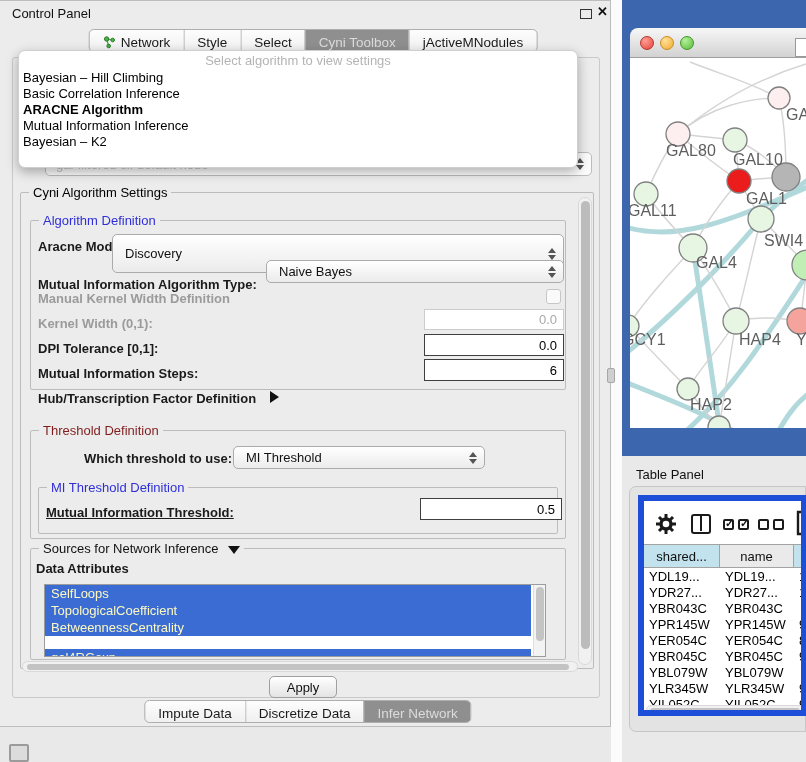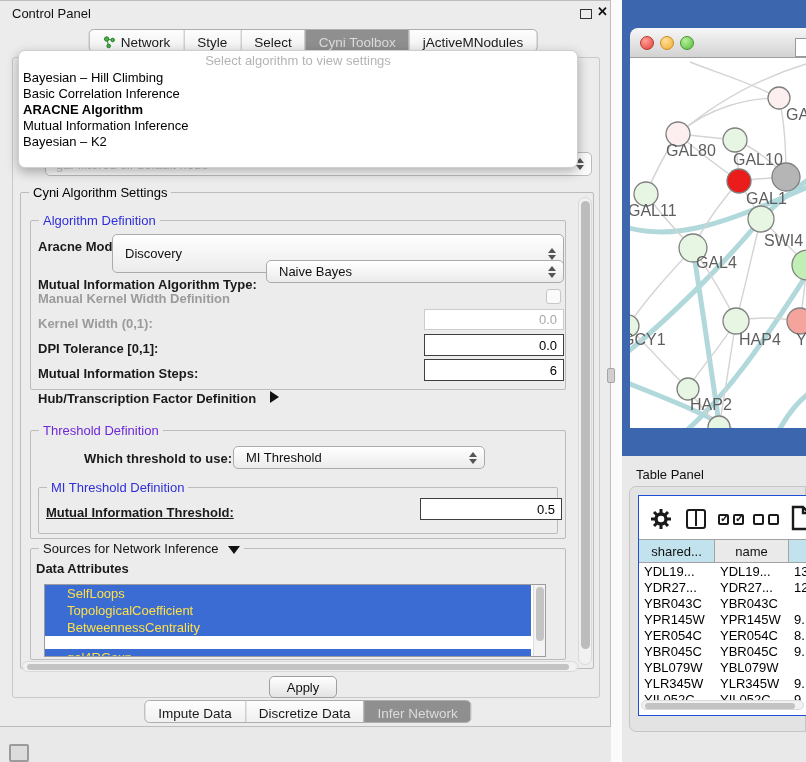--- a/index.html
+++ b/index.html
@@ -40,21 +40,21 @@
                 border-radius:7px; box-shadow:0 4px 12px rgba(0,0,0,.3); z-index:10; padding-top:2px; }
   #algo-popup .ph { text-align:center; font-size:13px; color:#b4b4b4; height:17px; }
   #algo-popup .item { font-size:13px; color:#000; height:16px; line-height:16px; padding-left:4px; white-space:nowrap; }
   #algo-popup .item.bold { font-weight:bold; }
 
   
   .group { position:absolute; border:1px solid #bcbcbc; border-radius:2px; }
   .gtitle { position:absolute; top:-8px; left:8px; background:#ececec; padding:0 4px; font-size:13px;
             white-space:nowrap; }
   .gtitle.blue { color:#2f2fd8; }
-  .gtitle.green { color:#6d28d9; }
+  .gtitle.green { color:#7f1d1d; }
 
   .blabel { position:absolute; font-size:13px; font-weight:bold; color:#1a1a1a; white-space:nowrap; }
   .blabel.dim { color:#9b9b9b; }
 
   .combo { position:absolute; border:1px solid #ababab; border-radius:5px;
            background:linear-gradient(#ffffff,#ebebeb); display:flex; align-items:center;
            font-size:13px; color:#111; padding-left:12px; }
   .stepper { position:absolute; right:7px; top:50%; transform:translateY(-50%); display:flex;
              flex-direction:column; gap:2px; }
   .stepper i { width:0; height:0; border-left:4px solid transparent; border-right:4px solid transparent; }
@@ -70,22 +70,22 @@
               background:#fafafa; }
 
   .arrow-right { display:inline-block; width:0; height:0; border-top:6px solid transparent;
                  border-bottom:6px solid transparent; border-left:9px solid #111; }
   .arrow-down { display:inline-block; width:0; height:0; border-left:6px solid transparent;
                 border-right:6px solid transparent; border-top:8px solid #111; vertical-align:-1px; }
 
   
   #attr-list { left:44px; top:583px; width:502px; height:73px; background:#fff; border:1px solid #9c9c9c;
                overflow:hidden; }
-  #attr-list .aitem { height:17px; line-height:17px; font-size:13px; color:#fde047; background:#3a6cd3;
-                      padding-left:22px; width:calc(100% - 14px); }
+  #attr-list .aitem { height:17px; line-height:17px; font-size:13px; color:#fef9c3; background:#3a6cd3;
+                      padding-left:6px; width:calc(100% - 14px); }
   #attr-vscroll { left:533px; top:584px; width:12px; height:71px; background:#f3f3f3; border-left:1px solid #ddd; }
   #attr-vscroll .thumb { position:absolute; left:2px; top:2px; width:8px; height:54px; background:#c4c4c4; border-radius:4px; }
 
   
   .vtrack { position:absolute; background:#f1f1f1; border:1px solid #d9d9d9; border-radius:7px; }
   .vthumb { position:absolute; background:#bcbcbc; border-radius:5px; }
   .htrack { position:absolute; background:#f1f1f1; border:1px solid #d9d9d9; border-radius:6px; }
   .hthumb { position:absolute; background:#c3c3c3; border-radius:4px; }
 
   #apply-btn { left:269px; top:675px; width:68px; height:22px; border:1px solid #9f9f9f; border-radius:5px;
@@ -101,21 +101,21 @@
                   background:linear-gradient(#f7f7f7,#d2d2d2); border-bottom:1px solid #9e9e9e; }
   .light { position:absolute; top:8px; width:14px; height:14px; border-radius:50%; }
   #net-canvas { left:8px; top:58px; width:176px; height:370px; background:#fff; overflow:hidden; }
   #net-canvas svg { display:block; }
   #mini-box { left:173px; top:38px; width:11px; height:19px; background:#fff; border:1px solid #999; border-right:none; z-index:4; }
 
   
   #tp-title { left:636px; top:467px; font-size:13px; color:#111; }
   #tp-container { left:629px; top:486px; width:177px; height:246px; background:#e3e3e3;
                   border:1px solid #c6c6c6; border-top-left-radius:7px; border-bottom-left-radius:7px; }
-  #tp-white { left:8px; top:8px; width:169px; height:221px; background:#fff; border:1px solid #1d4ed8; overflow:hidden; }
+  #tp-white { left:8px; top:8px; width:169px; height:221px; background:#fff; border:6px solid #1d4ed8; overflow:hidden; }
 
   .tb-icon { position:absolute; }
   .cb-pair { display:flex; gap:4px; }
   .cb { width:11px; height:11px; border:2px solid #1a1a1a; border-radius:2px; position:relative; }
   .cb.checked::after { content:"✓"; position:absolute; left:0px; top:-4px; font-size:11px; font-weight:bold; color:#1a1a1a; }
 
   #yeast-table { position:absolute; left:0; top:43px; width:220px; }
   #yt-header { display:flex; height:24px; border-top:1px solid #a3a3a3; border-bottom:1px solid #a3a3a3; }
   #yt-header .hc { display:flex; align-items:center; justify-content:center; font-size:13px; color:#111;
                    border-right:1px solid #a3a3a3; }

